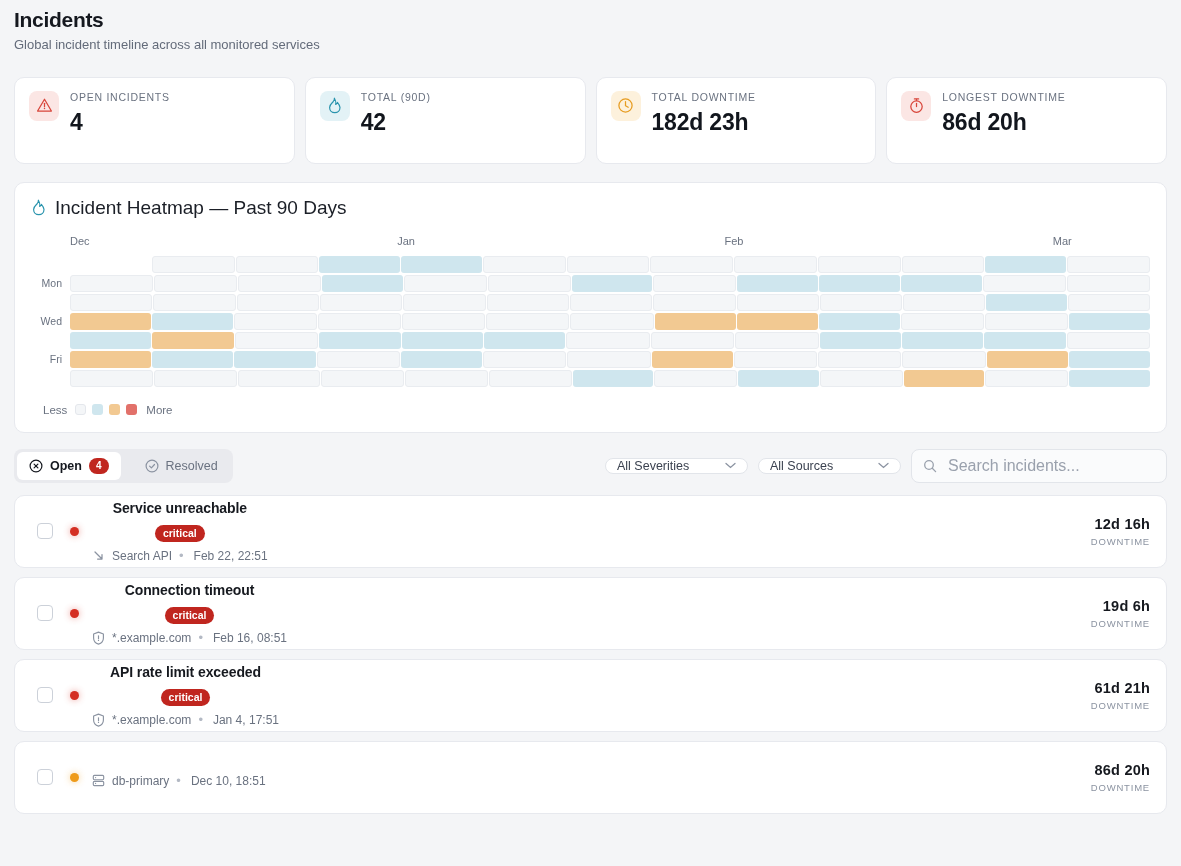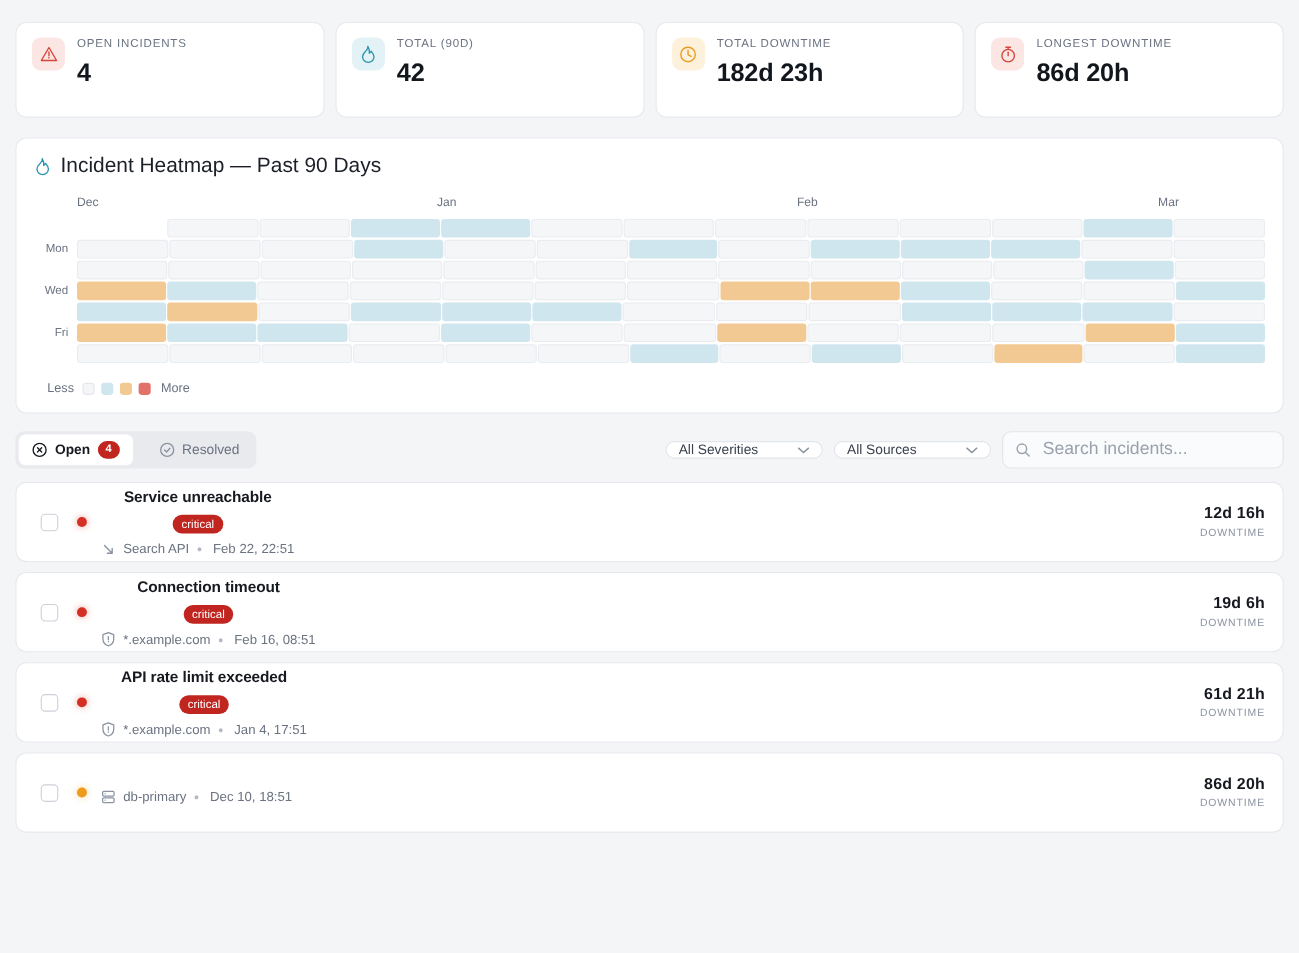--- a/index.html
+++ b/index.html
@@ -134,21 +134,21 @@
   .inc-dot {
     width: 9px; height: 9px; border-radius: 50%; margin-left: 17px;
     flex: 0 0 9px;
   }
   .inc-dot.critical { background: #d42f23; box-shadow: 0 0 7px rgba(212,47,35,.45); }
   .inc-dot.warning { background: #ee9b1b; box-shadow: 0 0 7px rgba(238,155,27,.45); }
   .inc-main { margin-left: 13px; }
   .inc-title-line { display: flex; align-items: center; gap: 9px; flex-direction: column; }
   .inc-title { font-size: 14px; font-weight: bold; color: #16191f; letter-spacing: -0.1px; }
   .sev {
-    font-size: 10.5px; font-weight: normal; border-radius: 10px; padding: 1.5px 8px;
+    font-size: 10.5px; font-weight: bold; border-radius: 10px; padding: 1.5px 8px;
     line-height: 14px;
   }
   .sev.critical { background: #c0261f; color: #ffffff; }
   .sev.warning { background: #ffffff; color: #3b4250; border: 1px solid #d6dae1; }
   .inc-meta {
     display: flex; align-items: center; gap: 7px; margin-top: 7px;
     font-size: 12px; color: #6a7280;
   }
   .inc-meta .sep { color: #b3b9c4; font-size: 13px; line-height: 1; }
   .inc-meta .dt { margin-left: 3px; }
@@ -159,20 +159,24 @@
   .inc-downtime-label {
     font-size: 9.5px; letter-spacing: 0.8px; color: #8b93a1; margin-top: 4px;
   }
   svg { display: block; }
 </style>
 </head>
 <body>
 
 <div class="page">
 
+  <div class="page-head">
+    <div class="page-title">Incidents</div>
+    <div class="page-sub">Global incident timeline across all monitored services</div>
+  </div>
 
   <div class="stats" id="stats-row">
       <div class="stat-card">
         <div class="stat-icon" style="background:#fbe6e4">
           <svg width="17" height="17" viewBox="0 0 17 17">
             <path d="M8.5 2.2L15.4 14H1.6z" fill="none" stroke="#d8453a" stroke-width="1.25" stroke-linejoin="round"></path>
             <path d="M8.5 6.3v3.4" stroke="#d8453a" stroke-width="1.25" stroke-linecap="round"></path>
             <circle cx="8.5" cy="11.6" r=".75" fill="#d8453a"></circle>
           </svg>
         </div>

